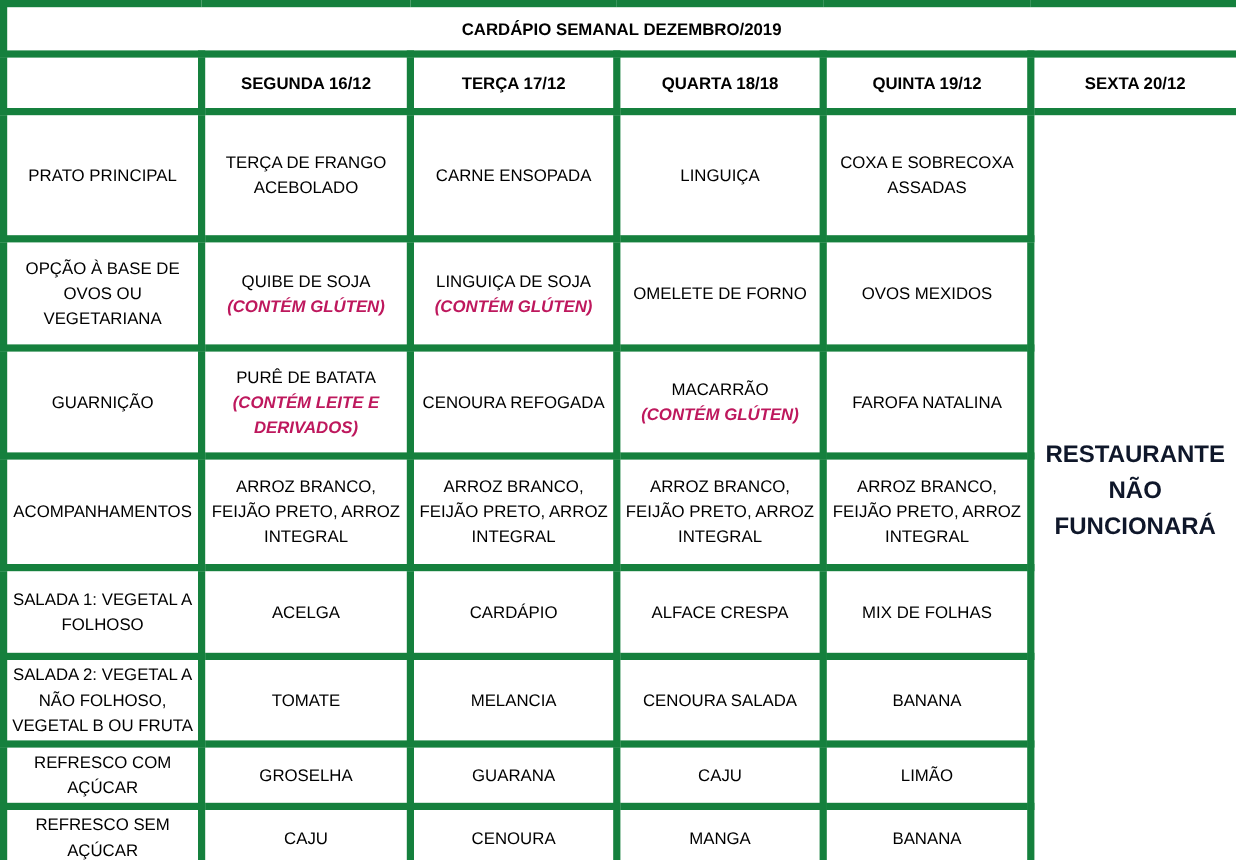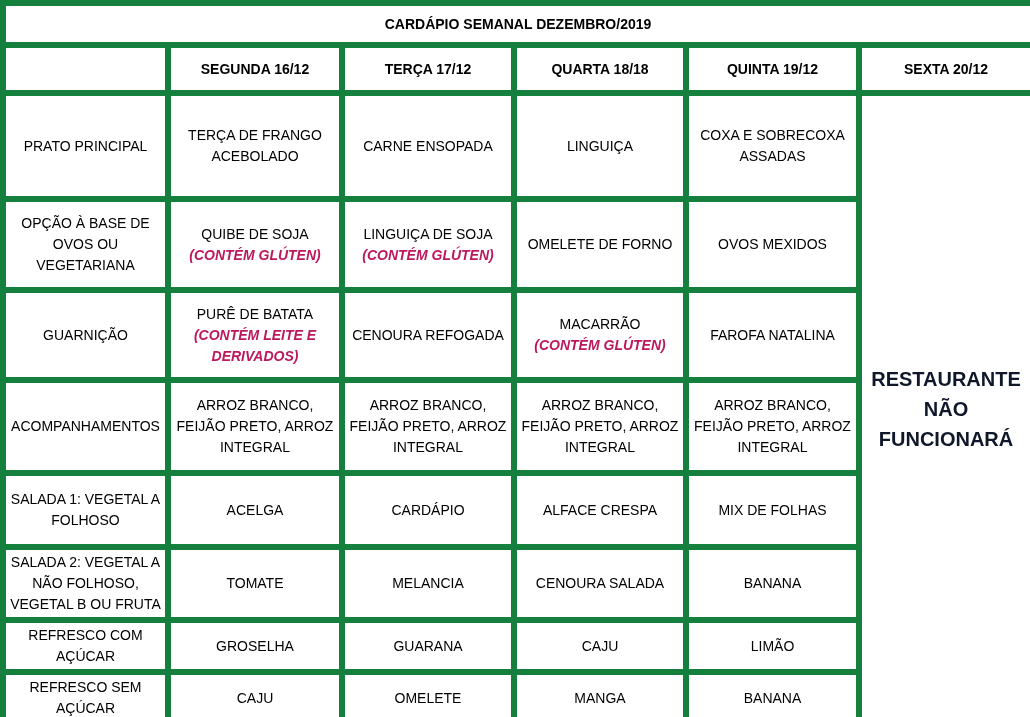--- a/index.html
+++ b/index.html
@@ -204,21 +204,21 @@
         <div class="dish">LIMÃO</div>
       </td>
     </tr>
 
     <tr style="height:45px">
       <td class="label">REFRESCO SEM AÇÚCAR</td>
       <td>
         <div class="dish">CAJU</div>
       </td>
       <td>
-        <div class="dish">OMELETE</div>
+        <div class="dish">CENOURA</div>
       </td>
       <td>
         <div class="dish">MANGA</div>
       </td>
       <td>
         <div class="dish">BANANA</div>
       </td>
     </tr>
 
   </tbody>

